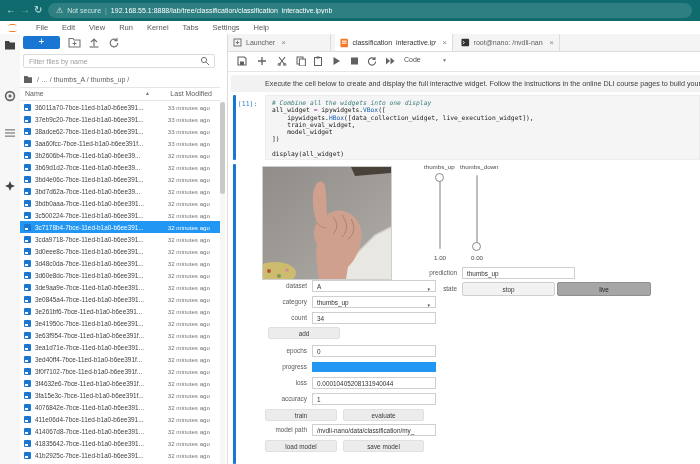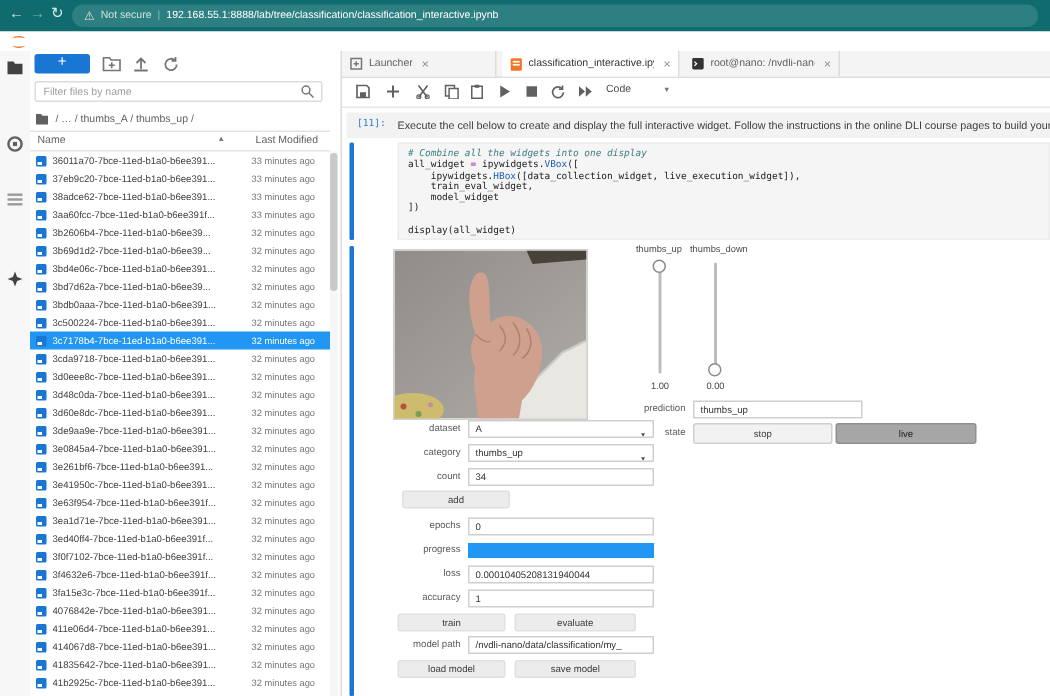--- a/index.html
+++ b/index.html
@@ -48,21 +48,21 @@
   .tab.active{background:#fff;color:#333;}
   .tab .tlabel{margin:0 4px;overflow:hidden;}
   .tab .tx{color:#8a8a8a;font-size:8px;margin-left:2px;}
   .nbtoolbar{position:absolute;left:0;top:18px;width:472px;height:20px;background:#fff;border-bottom:1px solid #e6e6e6;box-sizing:border-box;}
   .nbt{position:absolute;top:4px;}
   .codesel{position:absolute;left:176px;top:4px;font-size:7px;color:#4a4a4a;}
   .codecaret{position:absolute;left:214px;top:5px;font-size:5px;color:#757575;}
   .mdband{position:absolute;left:3px;top:41px;width:469px;height:17px;background:#f2f2f2;}
   .mdtext{position:absolute;left:34px;top:0;right:0;font-size:7.2px;color:#3d3d3d;line-height:17px;white-space:nowrap;overflow:hidden;}
   .bluebar{position:absolute;left:5px;width:3px;background:#1976d2;border-radius:1px;}
-  .prompt{position:absolute;left:10px;top:44px;font-family:"DejaVu Sans Mono",monospace;font-size:6.4px;color:#307fc1;}
+  .prompt{position:absolute;left:10px;top:66px;font-family:"DejaVu Sans Mono",monospace;font-size:6.4px;color:#307fc1;}
   .codebox{position:absolute;left:37px;top:61px;right:0;height:65px;background:#f5f5f5;border:1px solid #ededed;box-sizing:border-box;padding:3px 6px;}
   .cl{font-family:"DejaVu Sans Mono",monospace;font-size:6.3px;line-height:7.3px;color:#212121;white-space:pre;min-height:7.3px;}
   .cl .com{color:#408080;font-style:italic;}
   .cl .op{color:#a626a4;}
   .cl .fn{color:#1c5fb0;}
   
   .photo{position:absolute;left:34px;top:132px;width:128px;height:112px;border:1px solid #cfcfcf;}
   .wlbl{position:absolute;width:78px;text-align:right;font-size:6.4px;color:#5a5a5a;line-height:12px;}
   .fld{position:absolute;height:12px;border:1px solid #cfcfcf;background:#fff;font-size:6.4px;color:#333;line-height:11px;padding-left:4px;box-sizing:border-box;white-space:nowrap;overflow:hidden;}
   .sel-caret{position:absolute;right:4px;top:3px;font-size:4.5px;color:#555;}
@@ -90,20 +90,30 @@
       <span class="asep">|</span>
       <span class="url">192.168.55.1:8888/lab/tree/classification/classification_interactive.ipynb</span>
     </div>
   </div>
 
   <div class="menubar">
     <svg class="logo" width="13" height="12" viewBox="0 0 13 12">
       <path d="M2,3.6 C3.6,1.4 9.4,1.4 11,3.6 C9.4,2.7 3.6,2.7 2,3.6 Z" fill="#f37726"></path>
       <path d="M2,8.4 C3.6,10.6 9.4,10.6 11,8.4 C9.4,9.3 3.6,9.3 2,8.4 Z" fill="#f37726"></path>
     </svg>
+    <div id="menus" style="display:flex;">
+        <span class="menu-item">File</span>
+        <span class="menu-item">Edit</span>
+        <span class="menu-item">View</span>
+        <span class="menu-item">Run</span>
+        <span class="menu-item">Kernel</span>
+        <span class="menu-item">Tabs</span>
+        <span class="menu-item">Settings</span>
+        <span class="menu-item">Help</span>
+      </div>
   </div>
 
   <div class="activity">
     <svg class="act-ic" style="top:6px;" width="12" height="11" viewBox="0 0 12 11">
       <path d="M1,1 h4 l1,1.5 h5 v7 h-10 z" fill="#424242"></path>
     </svg>
     <svg class="act-ic" style="top:56px;" width="12" height="12" viewBox="0 0 12 12">
       <circle cx="6" cy="6" r="4.4" fill="none" stroke="#616161" stroke-width="1.6"></circle>
       <rect x="4.6" y="4.6" width="2.8" height="2.8" fill="#616161"></rect>
     </svg>

